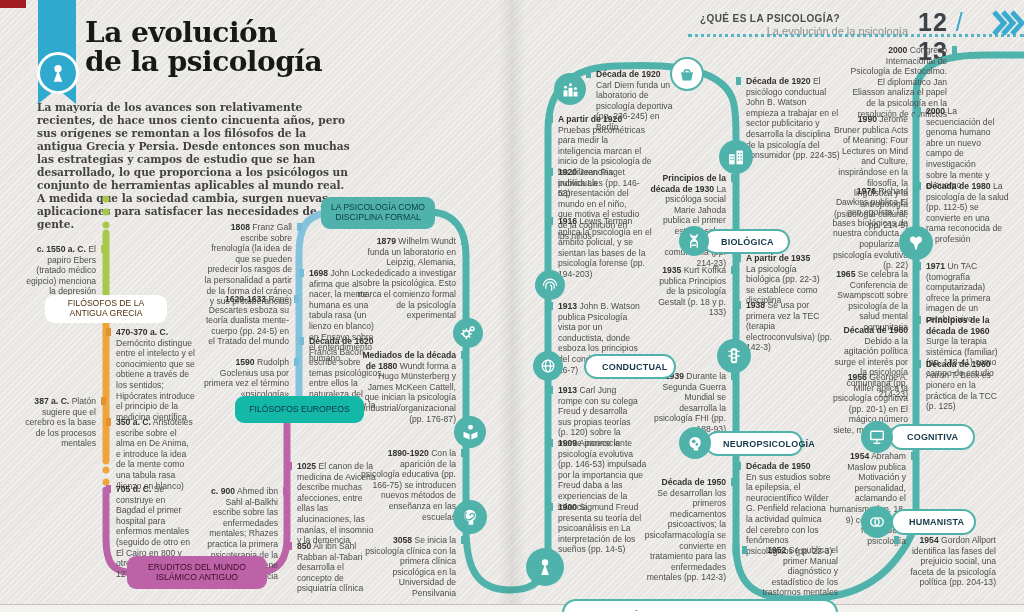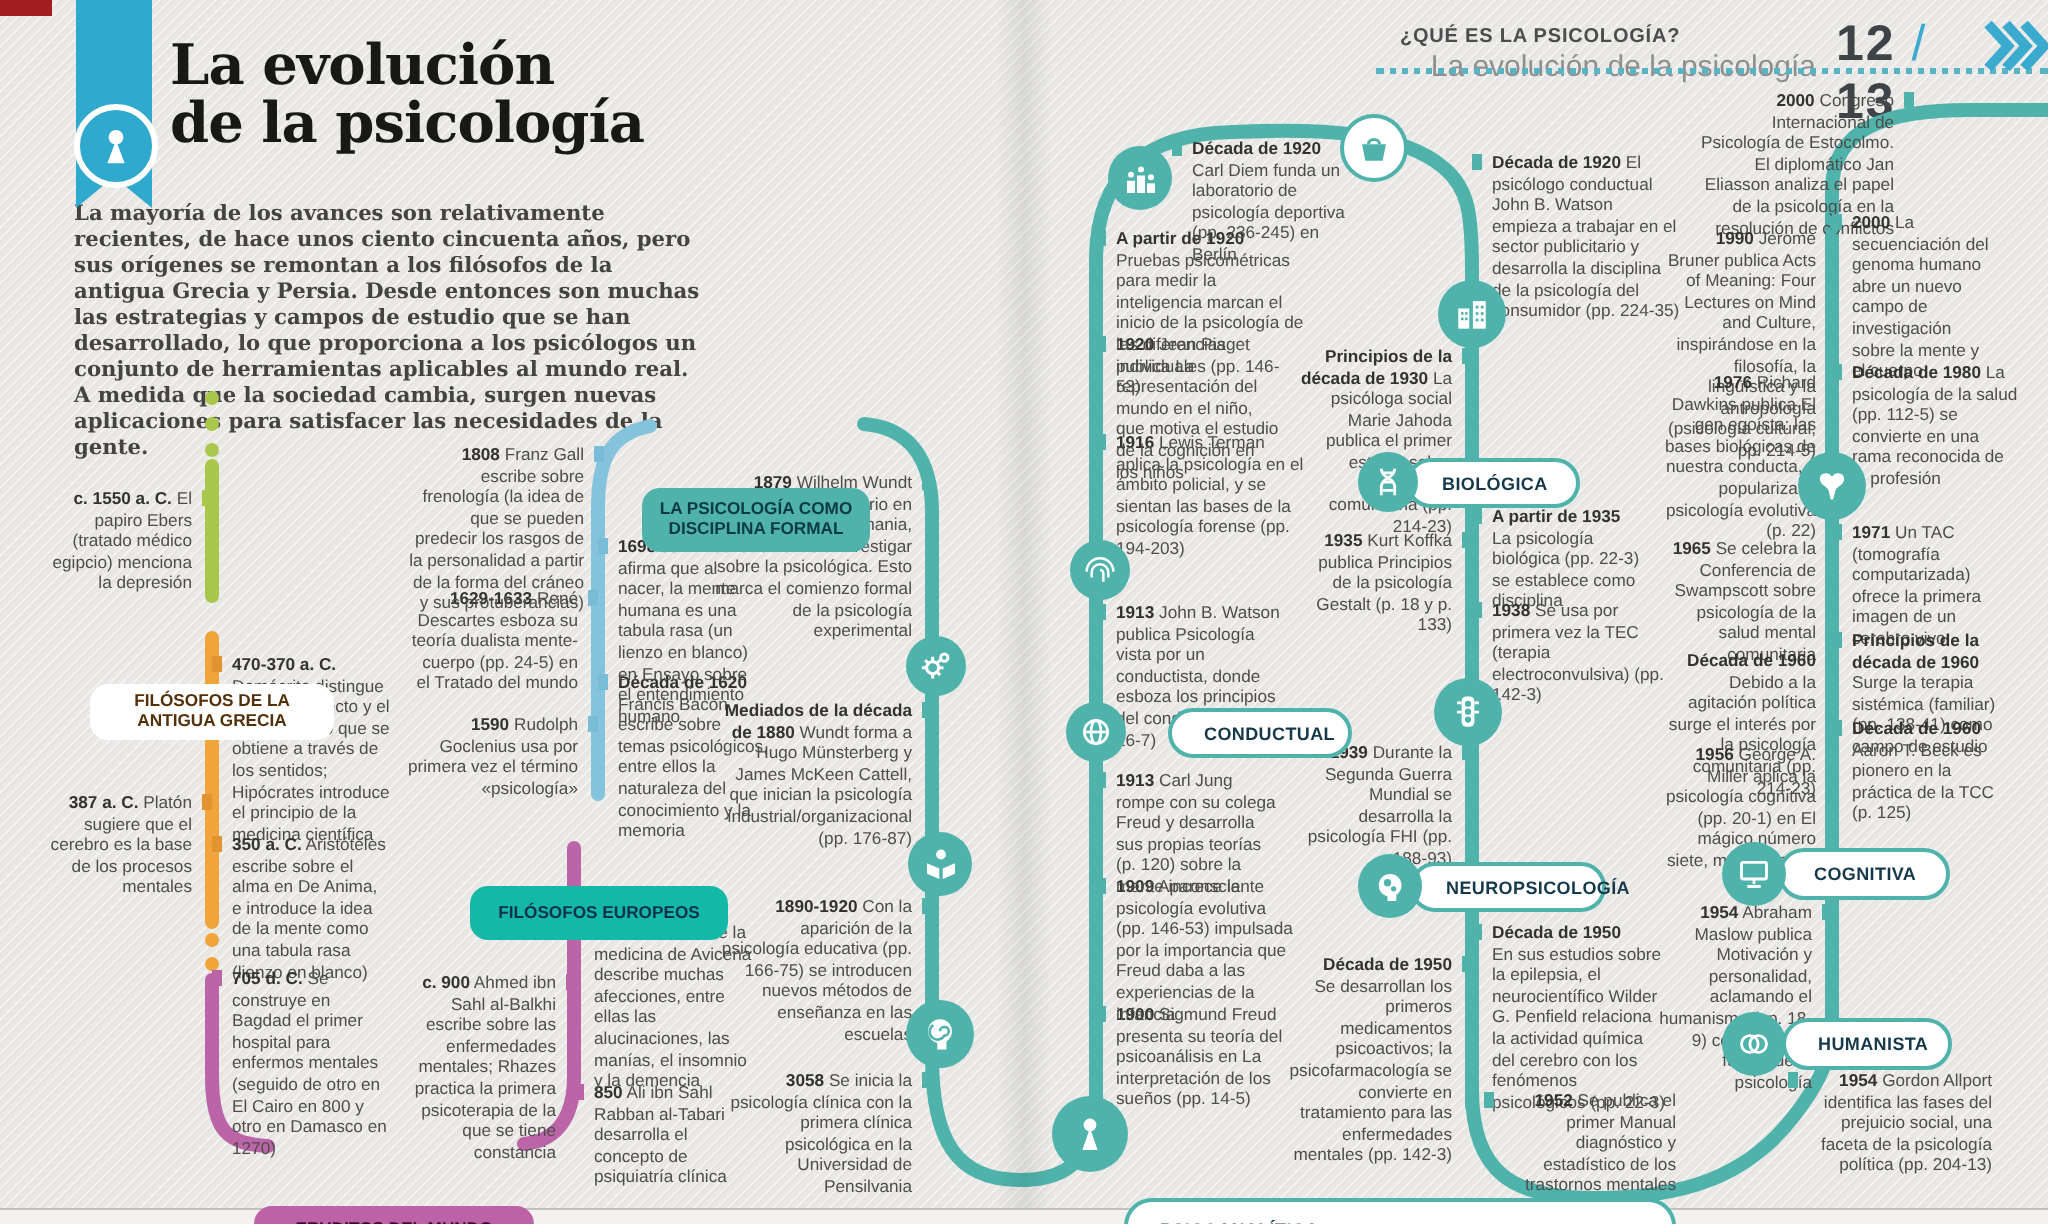--- a/index.html
+++ b/index.html
@@ -20,30 +20,30 @@
     background:#2fa9cd;border:3px solid #fff;box-sizing:border-box;z-index:4;
     display:flex;align-items:center;justify-content:center;}
   
   #title{position:absolute;left:85px;top:18px;width:420px;font-family:"DejaVu Serif",serif;
     font-weight:bold;font-size:28px;line-height:29px;color:#181816;letter-spacing:-0.5px;}
   #intro{position:absolute;left:37px;top:101px;width:316px;font-family:"DejaVu Serif",serif;
     font-weight:bold;font-size:10.6px;line-height:13px;color:#444340;}
   
   #hdr-kicker{position:absolute;left:700px;top:13px;width:208px;text-align:left;font-size:10px;
     font-weight:bold;color:#4c4c4c;letter-spacing:.4px;}
-  #hdr-sub{position:absolute;left:700px;top:25px;width:208px;text-align:right;font-size:15px;color:#8f8f8d;}
+  #hdr-sub{position:absolute;left:700px;top:25px;width:208px;text-align:right;font-size:11px;color:#8f8f8d;}
   #pagenum{position:absolute;left:918px;top:8px;width:72px;font-size:25px;font-weight:bold;color:#3d4347;letter-spacing:1px;}
   #pagenum .slash{color:#3aabcf;font-weight:normal;}
   #chevrons{position:absolute;left:992px;top:10px;z-index:3;}
   #dotrule{position:absolute;left:688px;top:34px;width:336px;border-top:3px dotted #56b4c4;}
   
   #lines{position:absolute;left:0;top:0;z-index:1;}
   
   .era{position:absolute;z-index:3;border-radius:9px;display:flex;align-items:center;justify-content:center;
-    text-align:center;font-weight:bold;font-size:8.6px;line-height:9.6px;padding:1px 4px;box-sizing:border-box;margin-top:47px;}
+    text-align:center;font-weight:normal;font-size:8.6px;line-height:9.6px;padding:1px 4px;box-sizing:border-box;}
   .era-greece{background:#ffffff;color:#54300a;}
   .era-islamic{background:#bd62a6;color:#3c0d2f;}
   .era-european{background:#14b8a6;color:#0e3247;}
   .era-formal{background:#4fb3ac;color:#0d3a45;}
   
   .pill{position:absolute;z-index:3;background:#fff;border:2.5px solid #4fb3ac;border-radius:14px;
     display:flex;align-items:center;font-weight:bold;font-size:9px;color:#15394a;
     padding-left:16px;box-sizing:border-box;letter-spacing:.2px;}
   
   .ic{position:absolute;z-index:4;border-radius:50%;background:#4fb3ac;display:flex;

